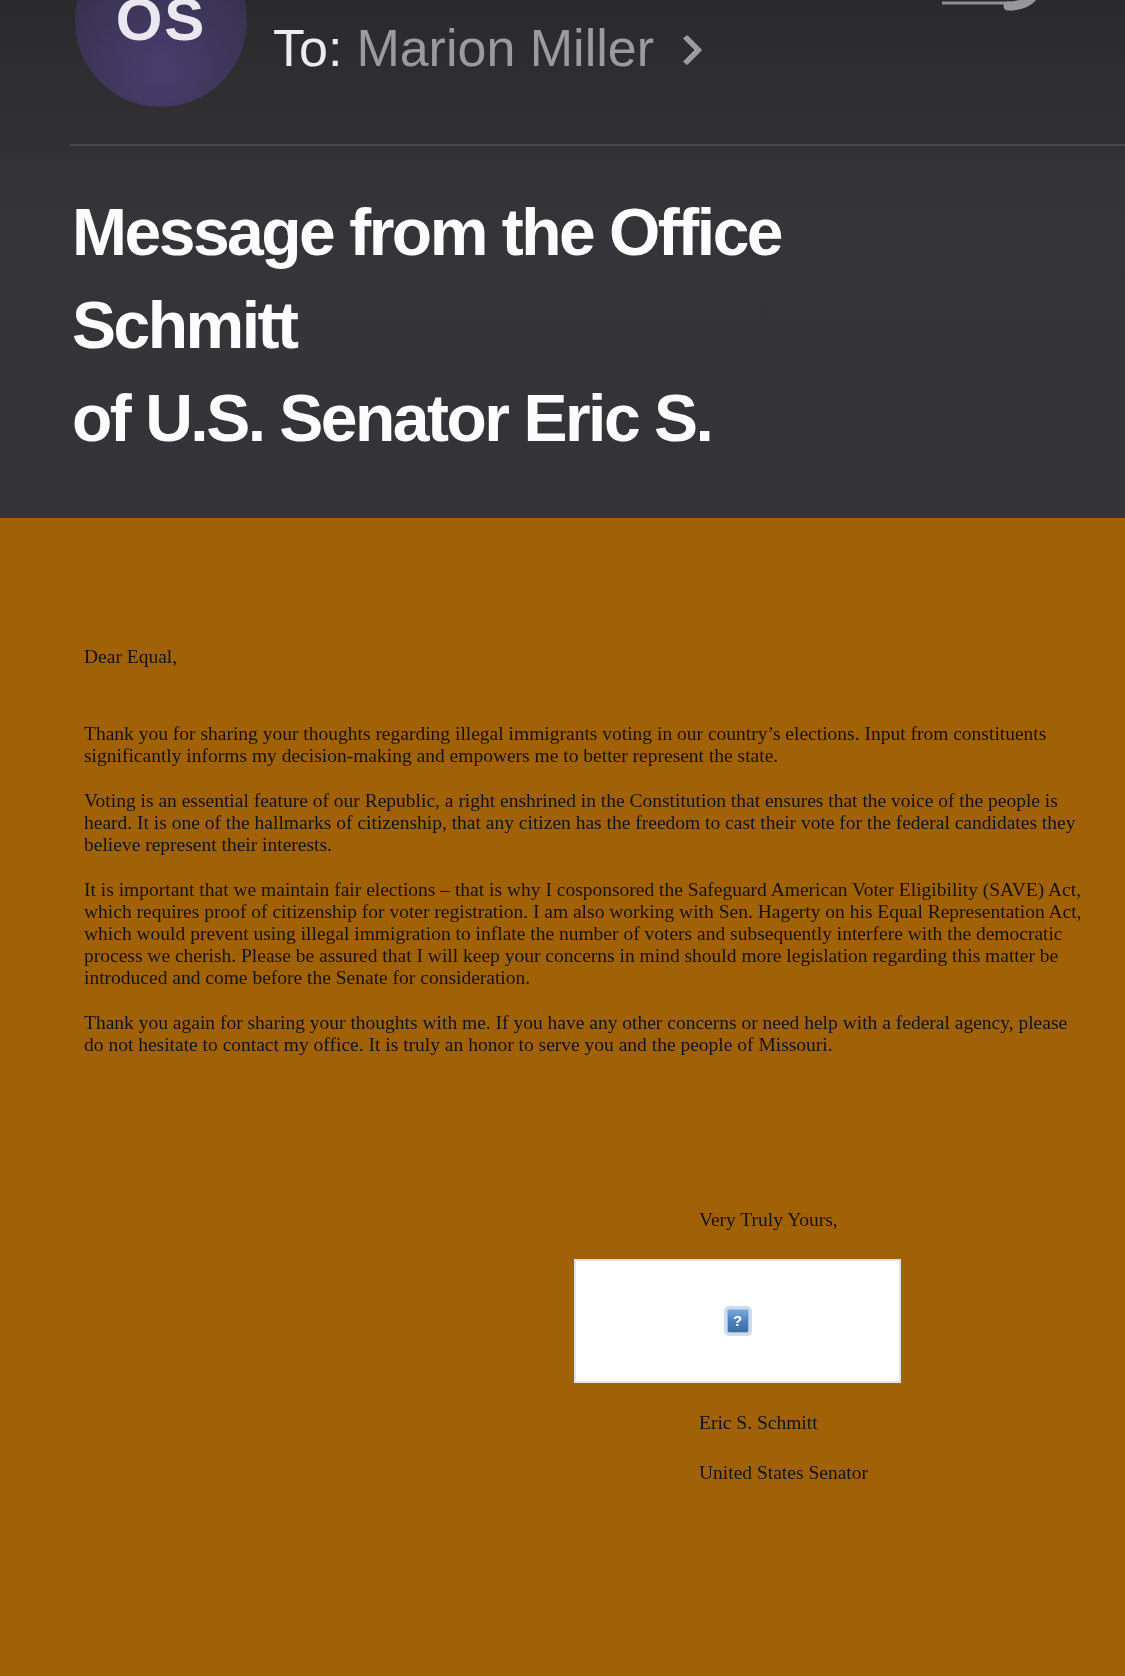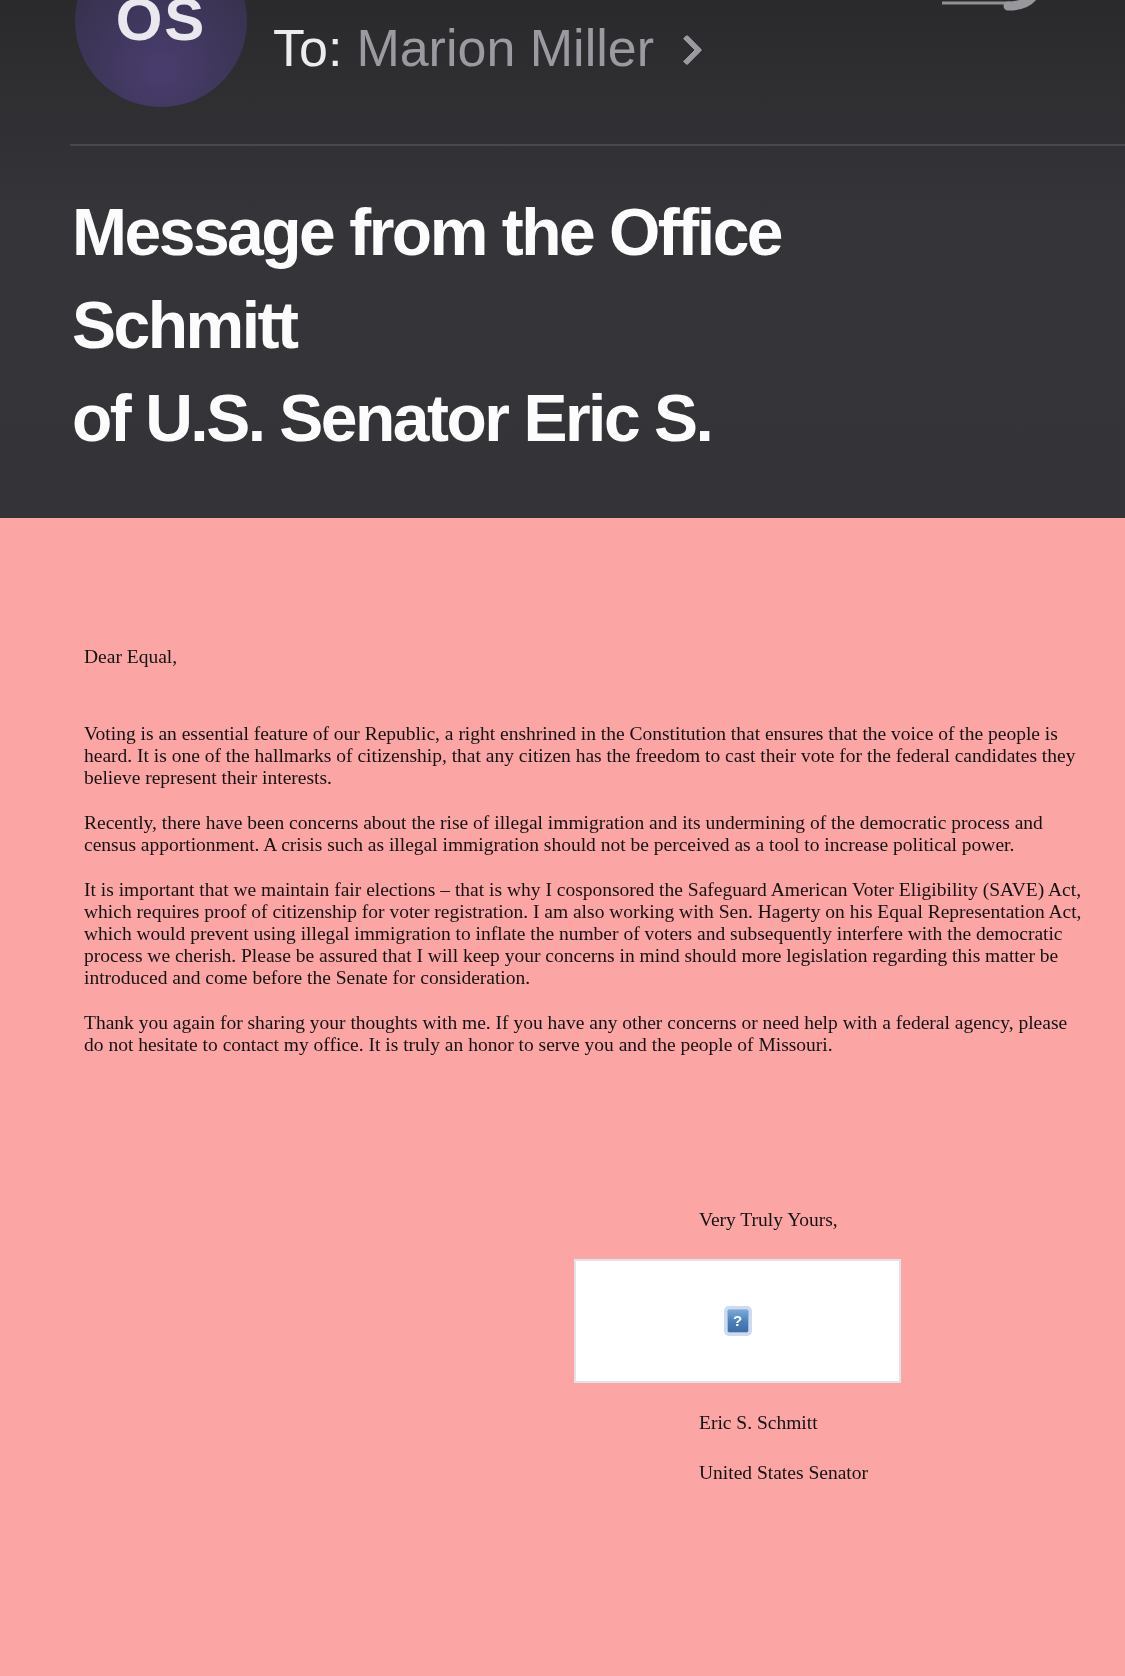--- a/index.html
+++ b/index.html
@@ -1,21 +1,21 @@
 <!DOCTYPE html>
 <html><head>
 <meta charset="utf-8">
 <style>
   * { margin:0; padding:0; box-sizing:border-box; }
   html,body { background:#ffffff; }
   .page {
     position:relative;
     width:1125px; height:1676px;
     margin:0 auto;
-    background:#fca5a5;
+    background:#a16207;
     overflow:hidden;
   }
 
   
   .mail-header {
     position:relative;
     width:100%; height:518px;
     background:linear-gradient(180deg,#2a2a2d 0%,#353539 42%,#343438 100%);
     overflow:hidden;
     font-family:"Liberation Sans", sans-serif;
@@ -118,22 +118,22 @@
       <span>Schmitt</span>
       <span>of U.S. Senator Eric S.</span>
     </h1>
   </div>
 
   <div class="letter">
 
 
     <p class="salutation">Dear Equal,</p>
 
+    <p class="para">Thank you for sharing your thoughts regarding illegal immigrants voting in our country’s elections. Input from constituents significantly informs my decision-making and empowers me to better represent the state.</p>
     <p class="para">Voting is an essential feature of our Republic, a right enshrined in the Constitution that ensures that the voice of the people is heard. It is one of the hallmarks of citizenship, that any citizen has the freedom to cast their vote for the federal candidates they believe represent their interests.</p>
-    <p class="para">Recently, there have been concerns about the rise of illegal immigration and its undermining of the democratic process and census apportionment. A crisis such as illegal immigration should not be perceived as a tool to increase political power.</p>
     <p class="para">It is important that we maintain fair elections – that is why I cosponsored the Safeguard American Voter Eligibility (SAVE) Act, which requires proof of citizenship for voter registration. I am also working with Sen. Hagerty on his Equal Representation Act, which would prevent using illegal immigration to inflate the number of voters and subsequently interfere with the democratic process we cherish. Please be assured that I will keep your concerns in mind should more legislation regarding this matter be introduced and come before the Senate for consideration.</p>
     <p class="para">Thank you again for sharing your thoughts with me. If you have any other concerns or need help with a federal agency, please do not hesitate to contact my office. It is truly an honor to serve you and the people of Missouri.</p>
 
     <p class="closing">Very Truly Yours,</p>
 
     <div class="sig-image-box">
       <span class="broken-img-icon">?</span>
     </div>
 
     <p class="sig-name">Eric S. Schmitt</p>

